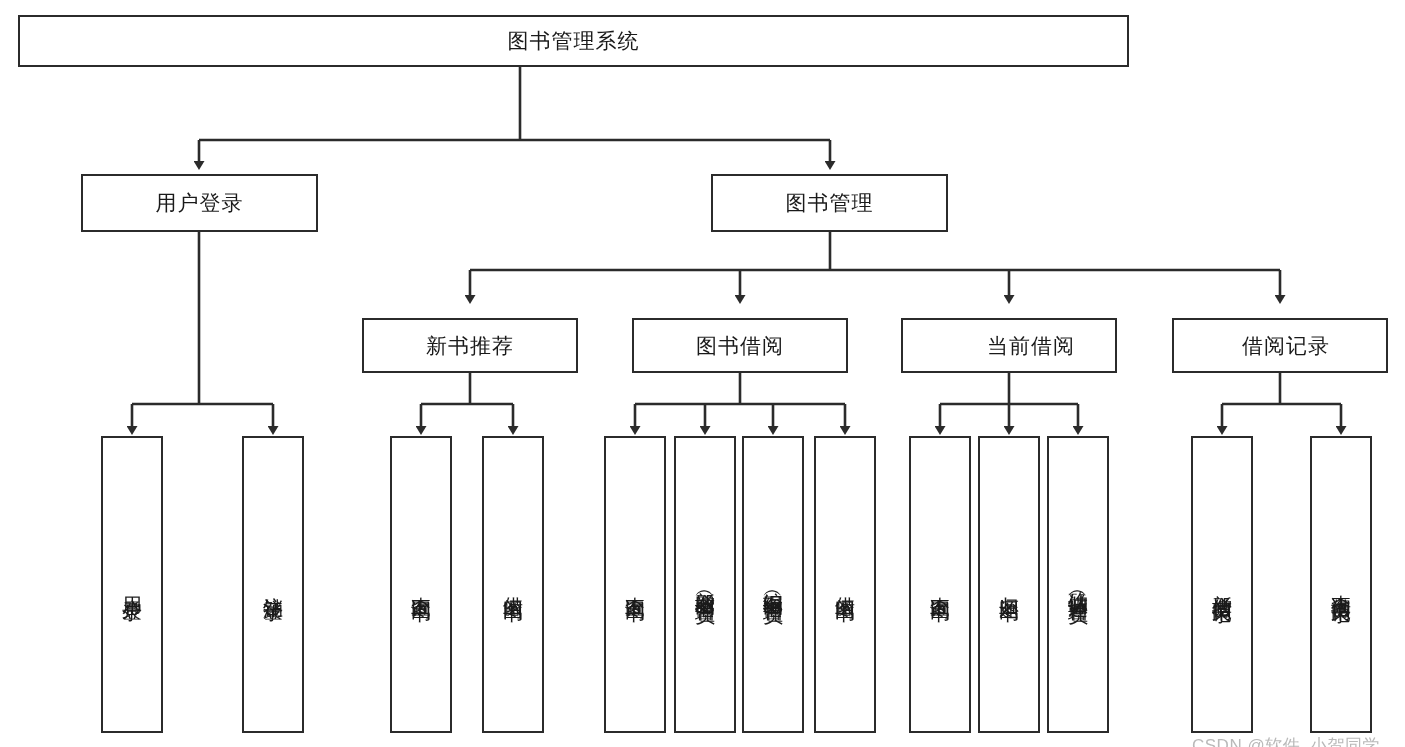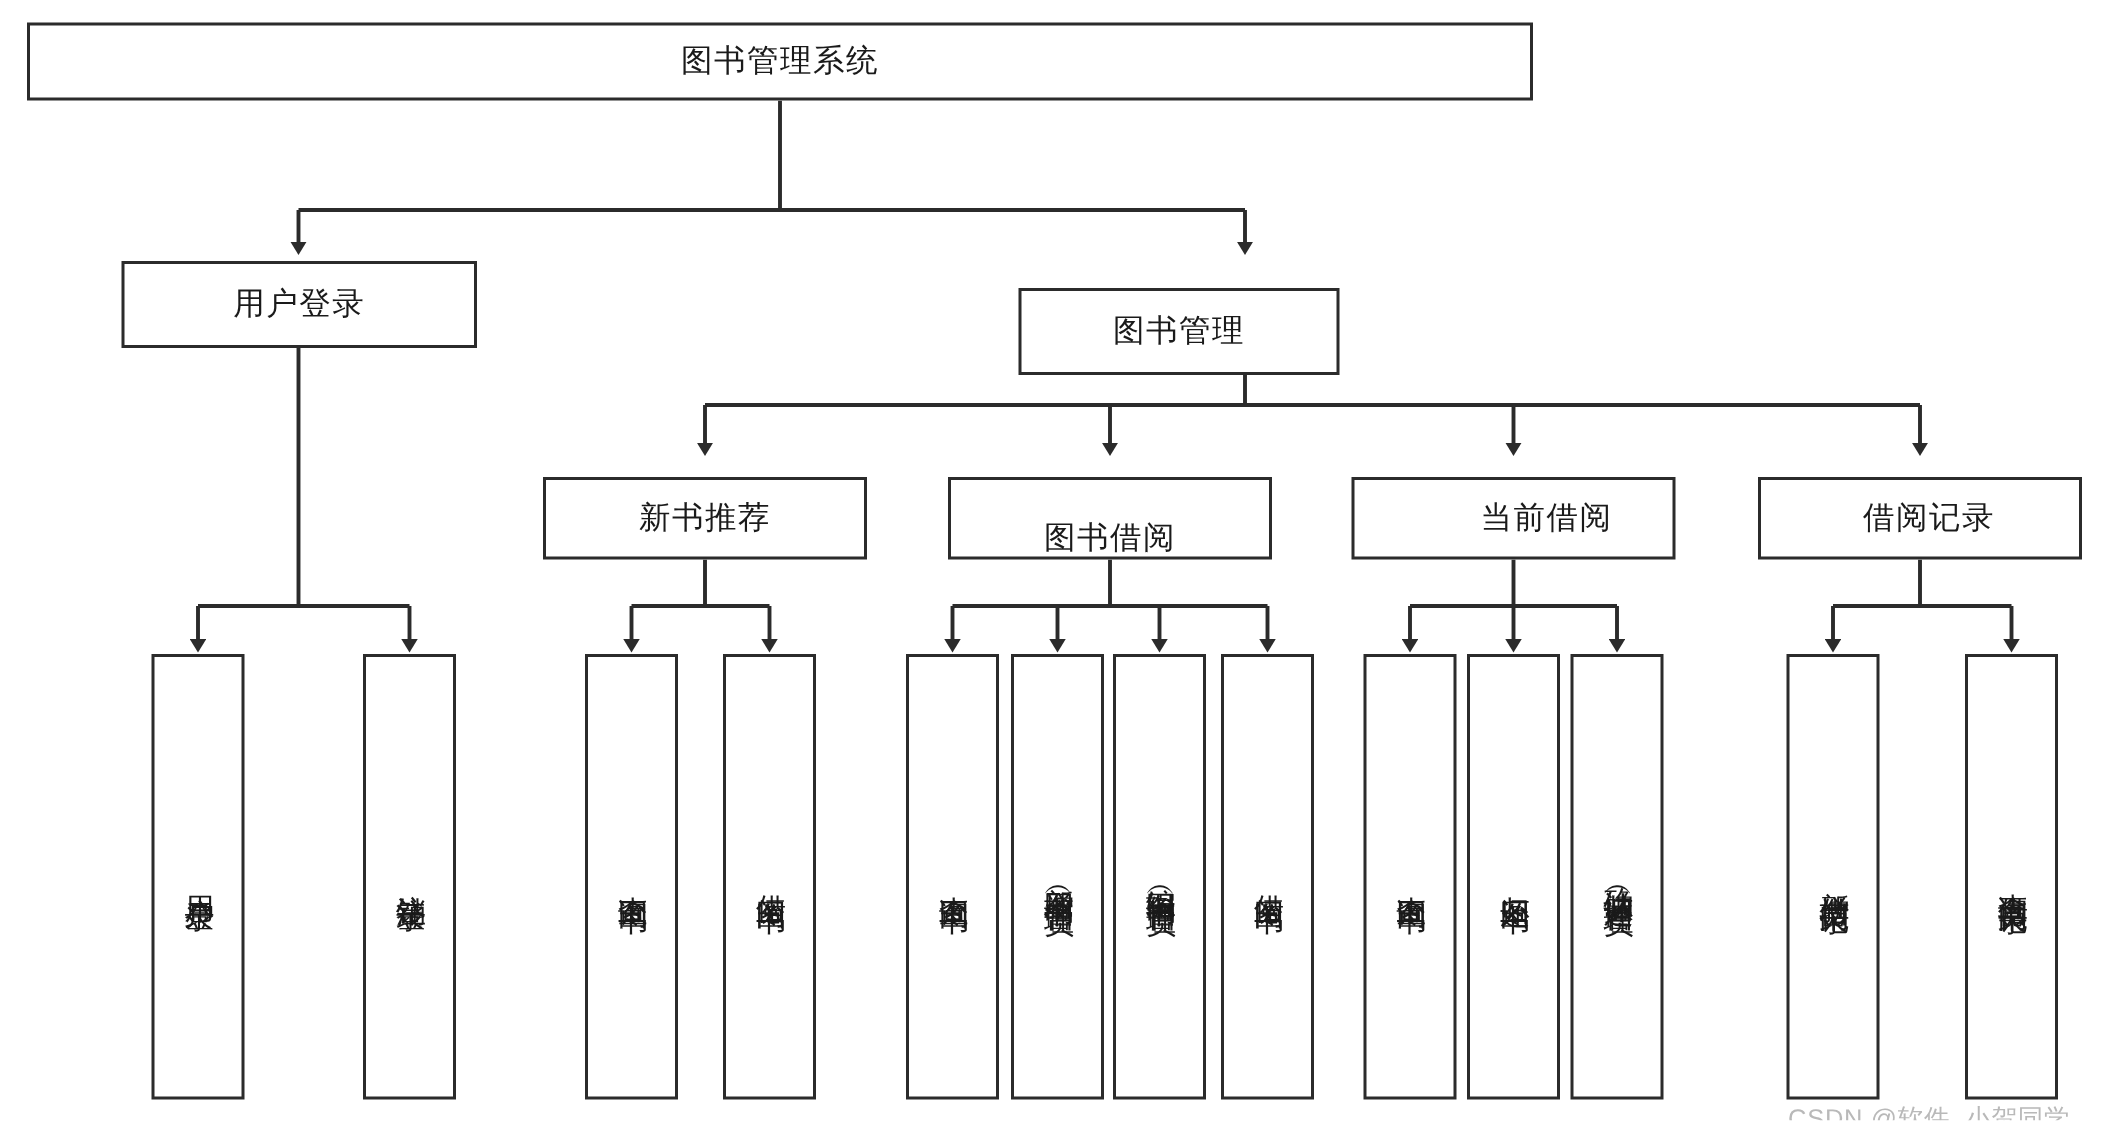--- a/index.html
+++ b/index.html
@@ -113,35 +113,35 @@
       <path d="M1009,404 L1009,427" marker-end="url(#arrow)"></path>
       <path d="M1078,404 L1078,427" marker-end="url(#arrow)"></path>
 
       <path d="M1280,373 L1280,404"></path>
       <path d="M1222,404 L1341,404"></path>
       <path d="M1222,404 L1222,427" marker-end="url(#arrow)"></path>
       <path d="M1341,404 L1341,427" marker-end="url(#arrow)"></path>
     </g>
   </svg>
 
-  <div class="node horiz" style="left:18px; top:15px; width:1004px; height:52px;">
+  <div class="node horiz" style="left:18px; top:15px; width:1111px; height:52px;">
     <span>图书管理系统</span>
   </div>
 
   <div class="node horiz" style="left:81px; top:174px; width:237px; height:58px;">
     <span>用户登录</span>
   </div>
-  <div class="node horiz" style="left:679px; top:174px; width:214px; height:58px;margin-top:18px;">
+  <div class="node horiz" style="left:711px; top:174px; width:237px; height:58px;">
     <span>图书管理</span>
   </div>
 
   <div class="node horiz" style="left:362px; top:318px; width:216px; height:55px;">
     <span>新书推荐</span>
   </div>
-  <div class="node horiz" style="left:632px; top:318px; width:216px; height:55px;align-items:flex-end;">
+  <div class="node horiz" style="left:632px; top:318px; width:216px; height:55px;">
     <span>图书借阅</span>
   </div>
   <div class="node horiz" style="left:901px; top:318px; width:216px; height:55px;padding-left:44px;">
     <span>当前借阅</span>
   </div>
   <div class="node horiz" style="left:1172px; top:318px; width:216px; height:55px;padding-left:12px;">
     <span>借阅记录</span>
   </div>
 
   <div class="node vert" style="left:101px; top:436px; width:62px; height:297px;">

